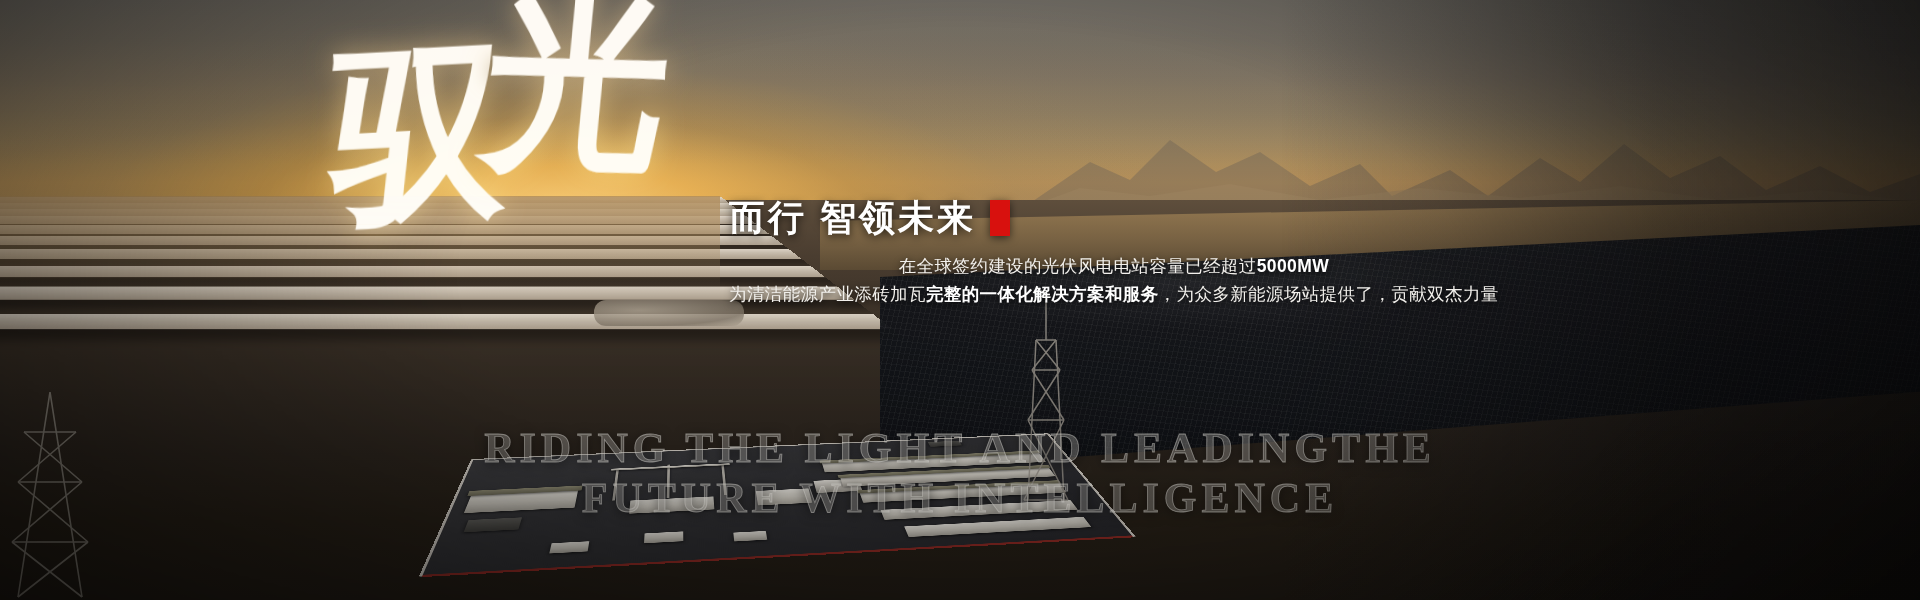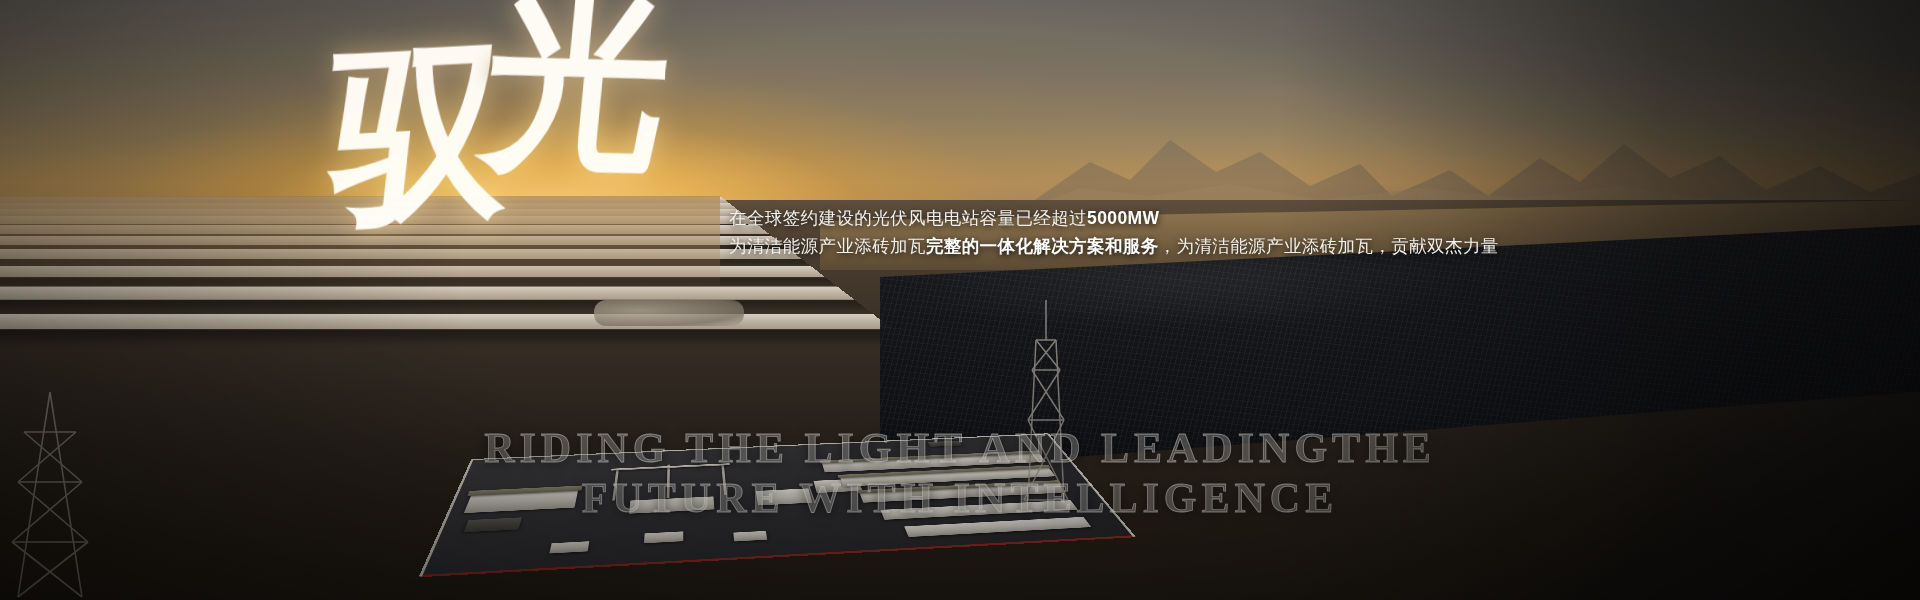--- a/index.html
+++ b/index.html
@@ -150,23 +150,24 @@
     display:flex; align-items:center; gap:14px;
     font-size:36px; font-weight:700; color:#ffffff;
     letter-spacing:3px; line-height:1;
     text-shadow:0 2px 10px rgba(0,0,0,.8);
   }
   .headline .txt{ white-space:nowrap; }
   .redbar { width:20px; height:36px; background:#d8110e; flex:0 0 auto;
             box-shadow:0 2px 8px rgba(0,0,0,.6); }
 
   .sub {
-    margin-top:4px; color:#f2f0ec; font-size:17.5px; line-height:1.62;
+    margin-top:16px; color:#f2f0ec; font-size:17.5px; line-height:1.62;
     letter-spacing:.4px; text-shadow:0 2px 7px rgba(0,0,0,.85);
     white-space:nowrap;
+    text-align:center;
   }
   .sub b { font-weight:700; color:#ffffff; }
 
   
   .eng {
     position:absolute; left:0; top:424px; width:1920px;
     text-align:center;
     font-family:"Liberation Serif", serif;
     font-weight:700; font-size:42px; letter-spacing:5px;
     line-height:1.18;
@@ -274,23 +275,27 @@
   </div>
 
   <div class="right-shade"></div>
   <div class="vignette"></div>
 
   <div class="calli">
     <span class="c1">驭</span><span class="c2">光</span>
   </div>
 
   <div class="copy">
+    <div class="headline">
+      <span class="txt">而行  智领未来</span>
+      <span class="redbar"></span>
+    </div>
     <div class="sub">
       <div>
         <span>在全球签约建设的光伏风电电站容量已经超过</span><b>5000MW</b>
       </div>
       <div>
-        <span>为清洁能源产业添砖加瓦</span><b>完整的一体化解决方案和服务</b><span>，为清洁能源产业添砖加瓦，贡献双杰力量</span>
+        <span>为清洁能源产业添砖加瓦</span><b>完整的一体化解决方案和服务</b><span>，为众多新能源场站提供了，贡献双杰力量</span>
       </div>
     </div>
   </div>
 
 </div>
 
 </body></html>

